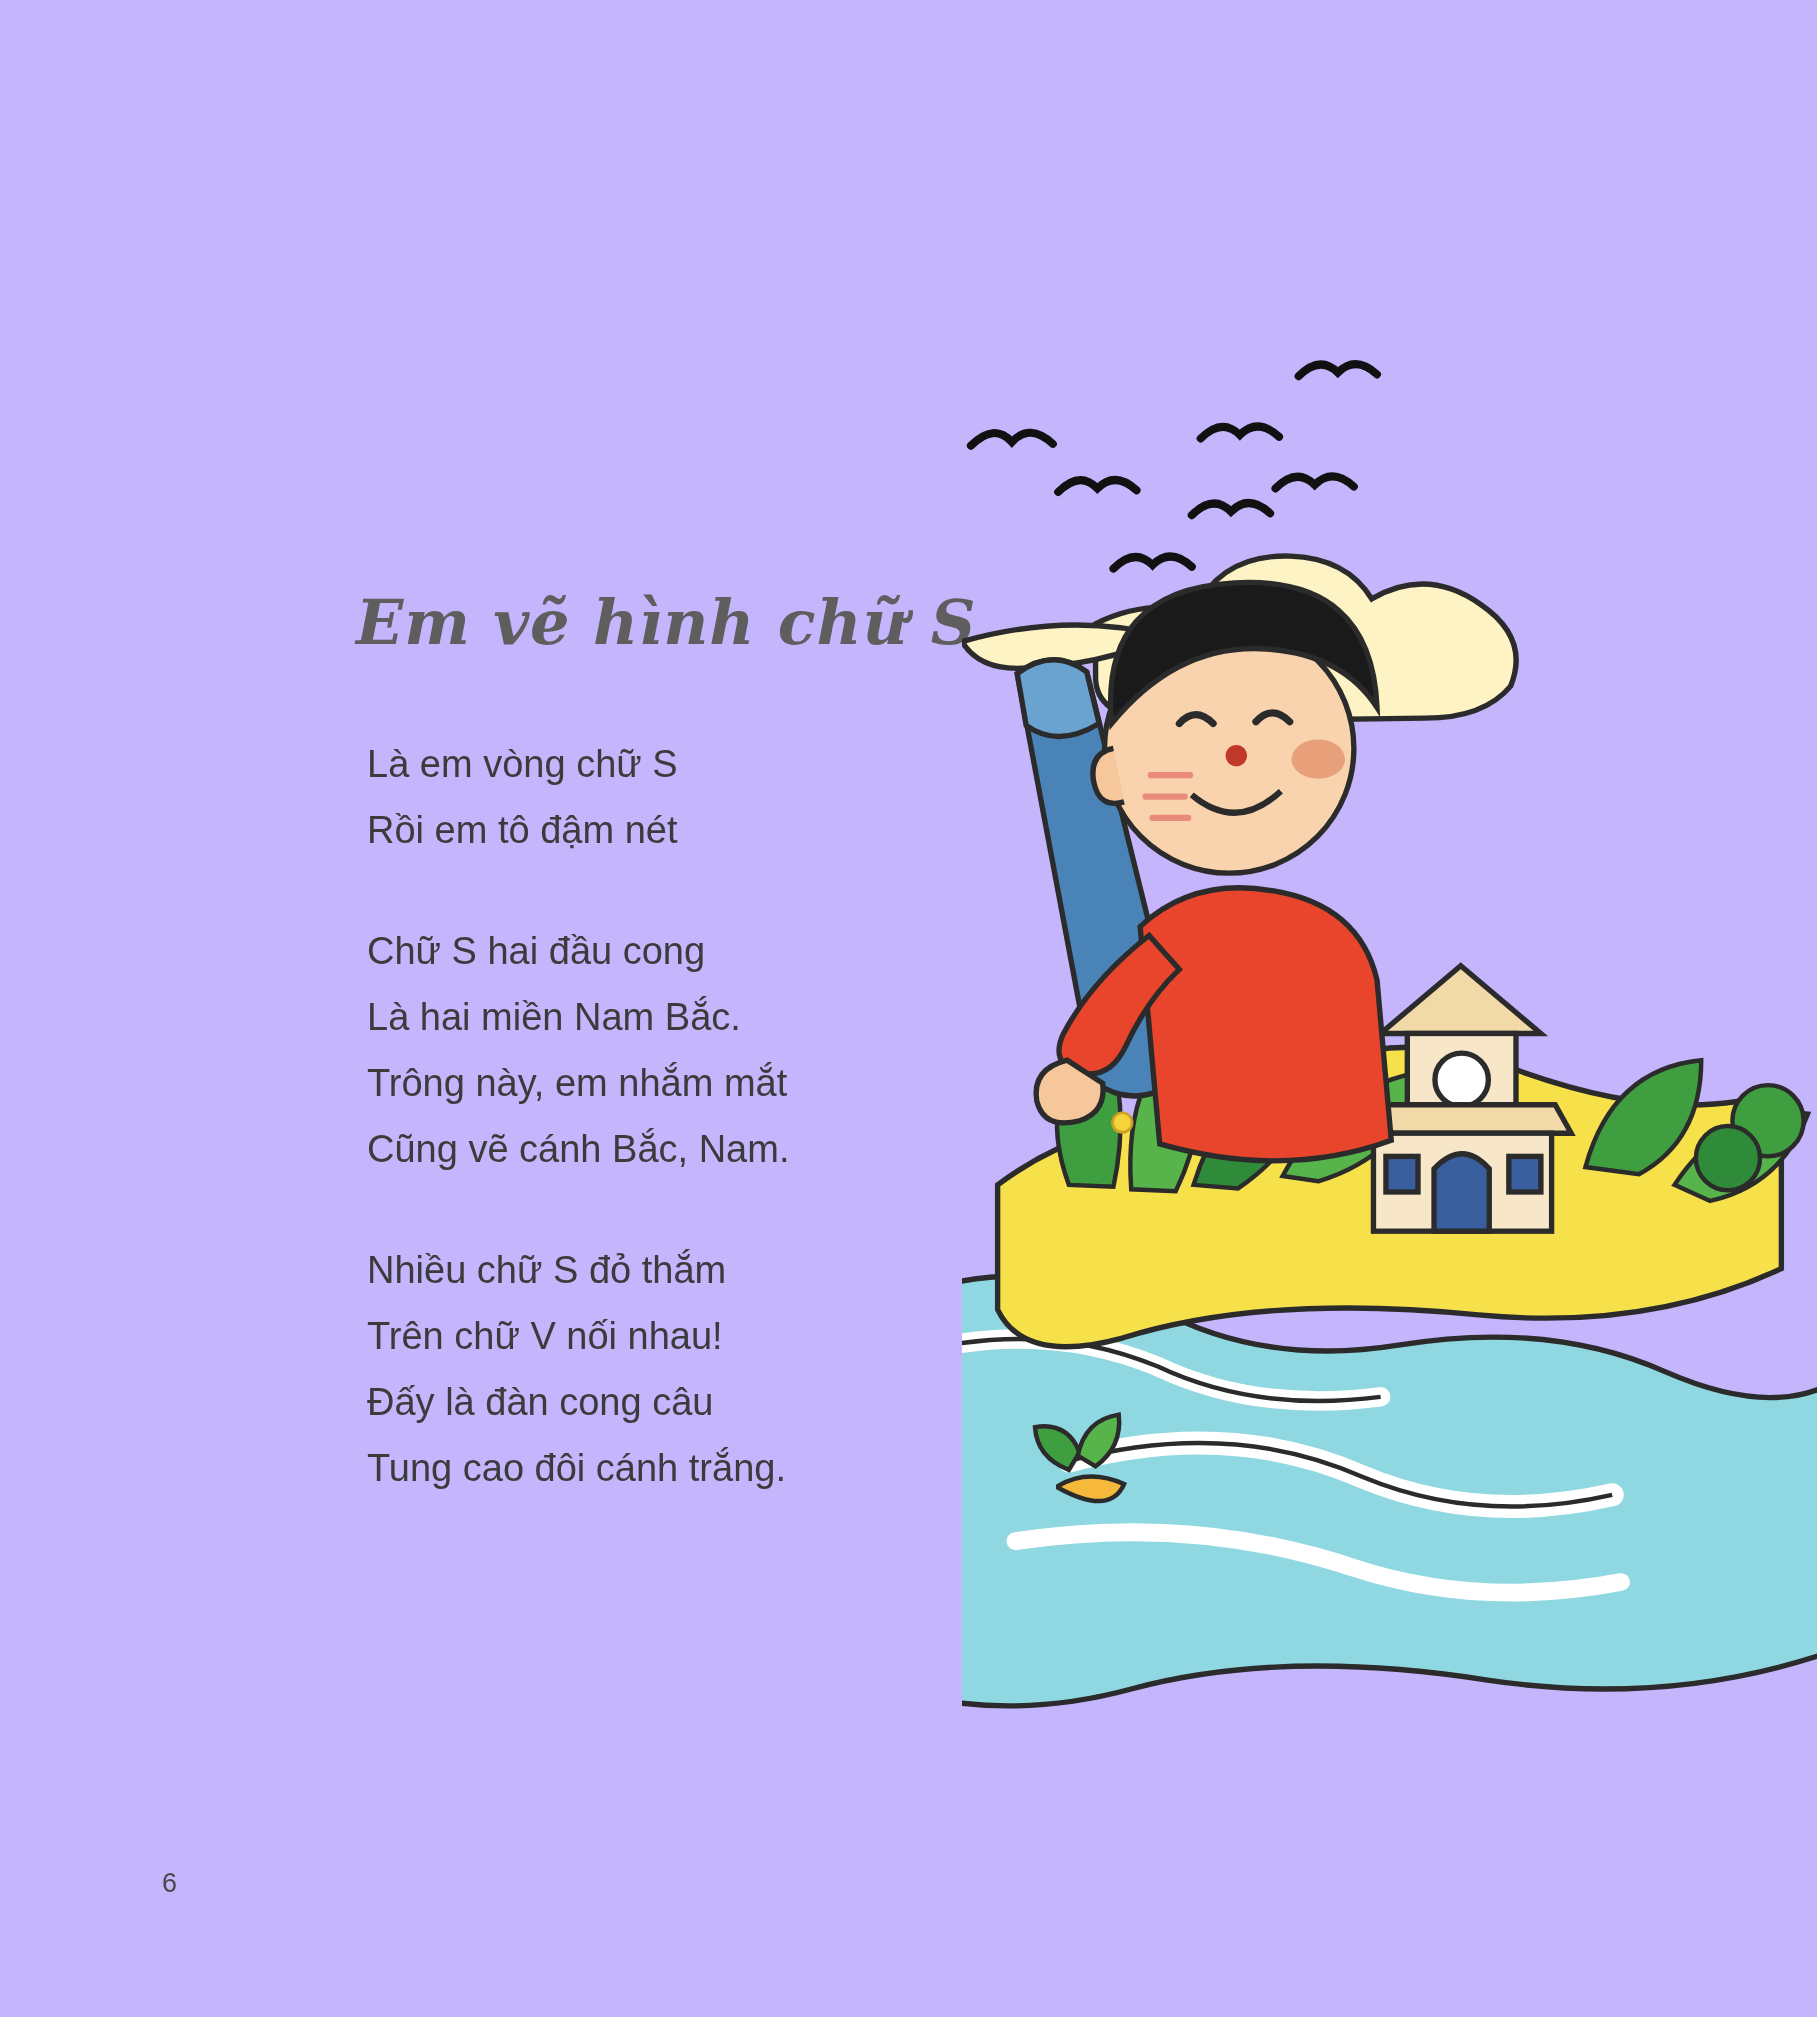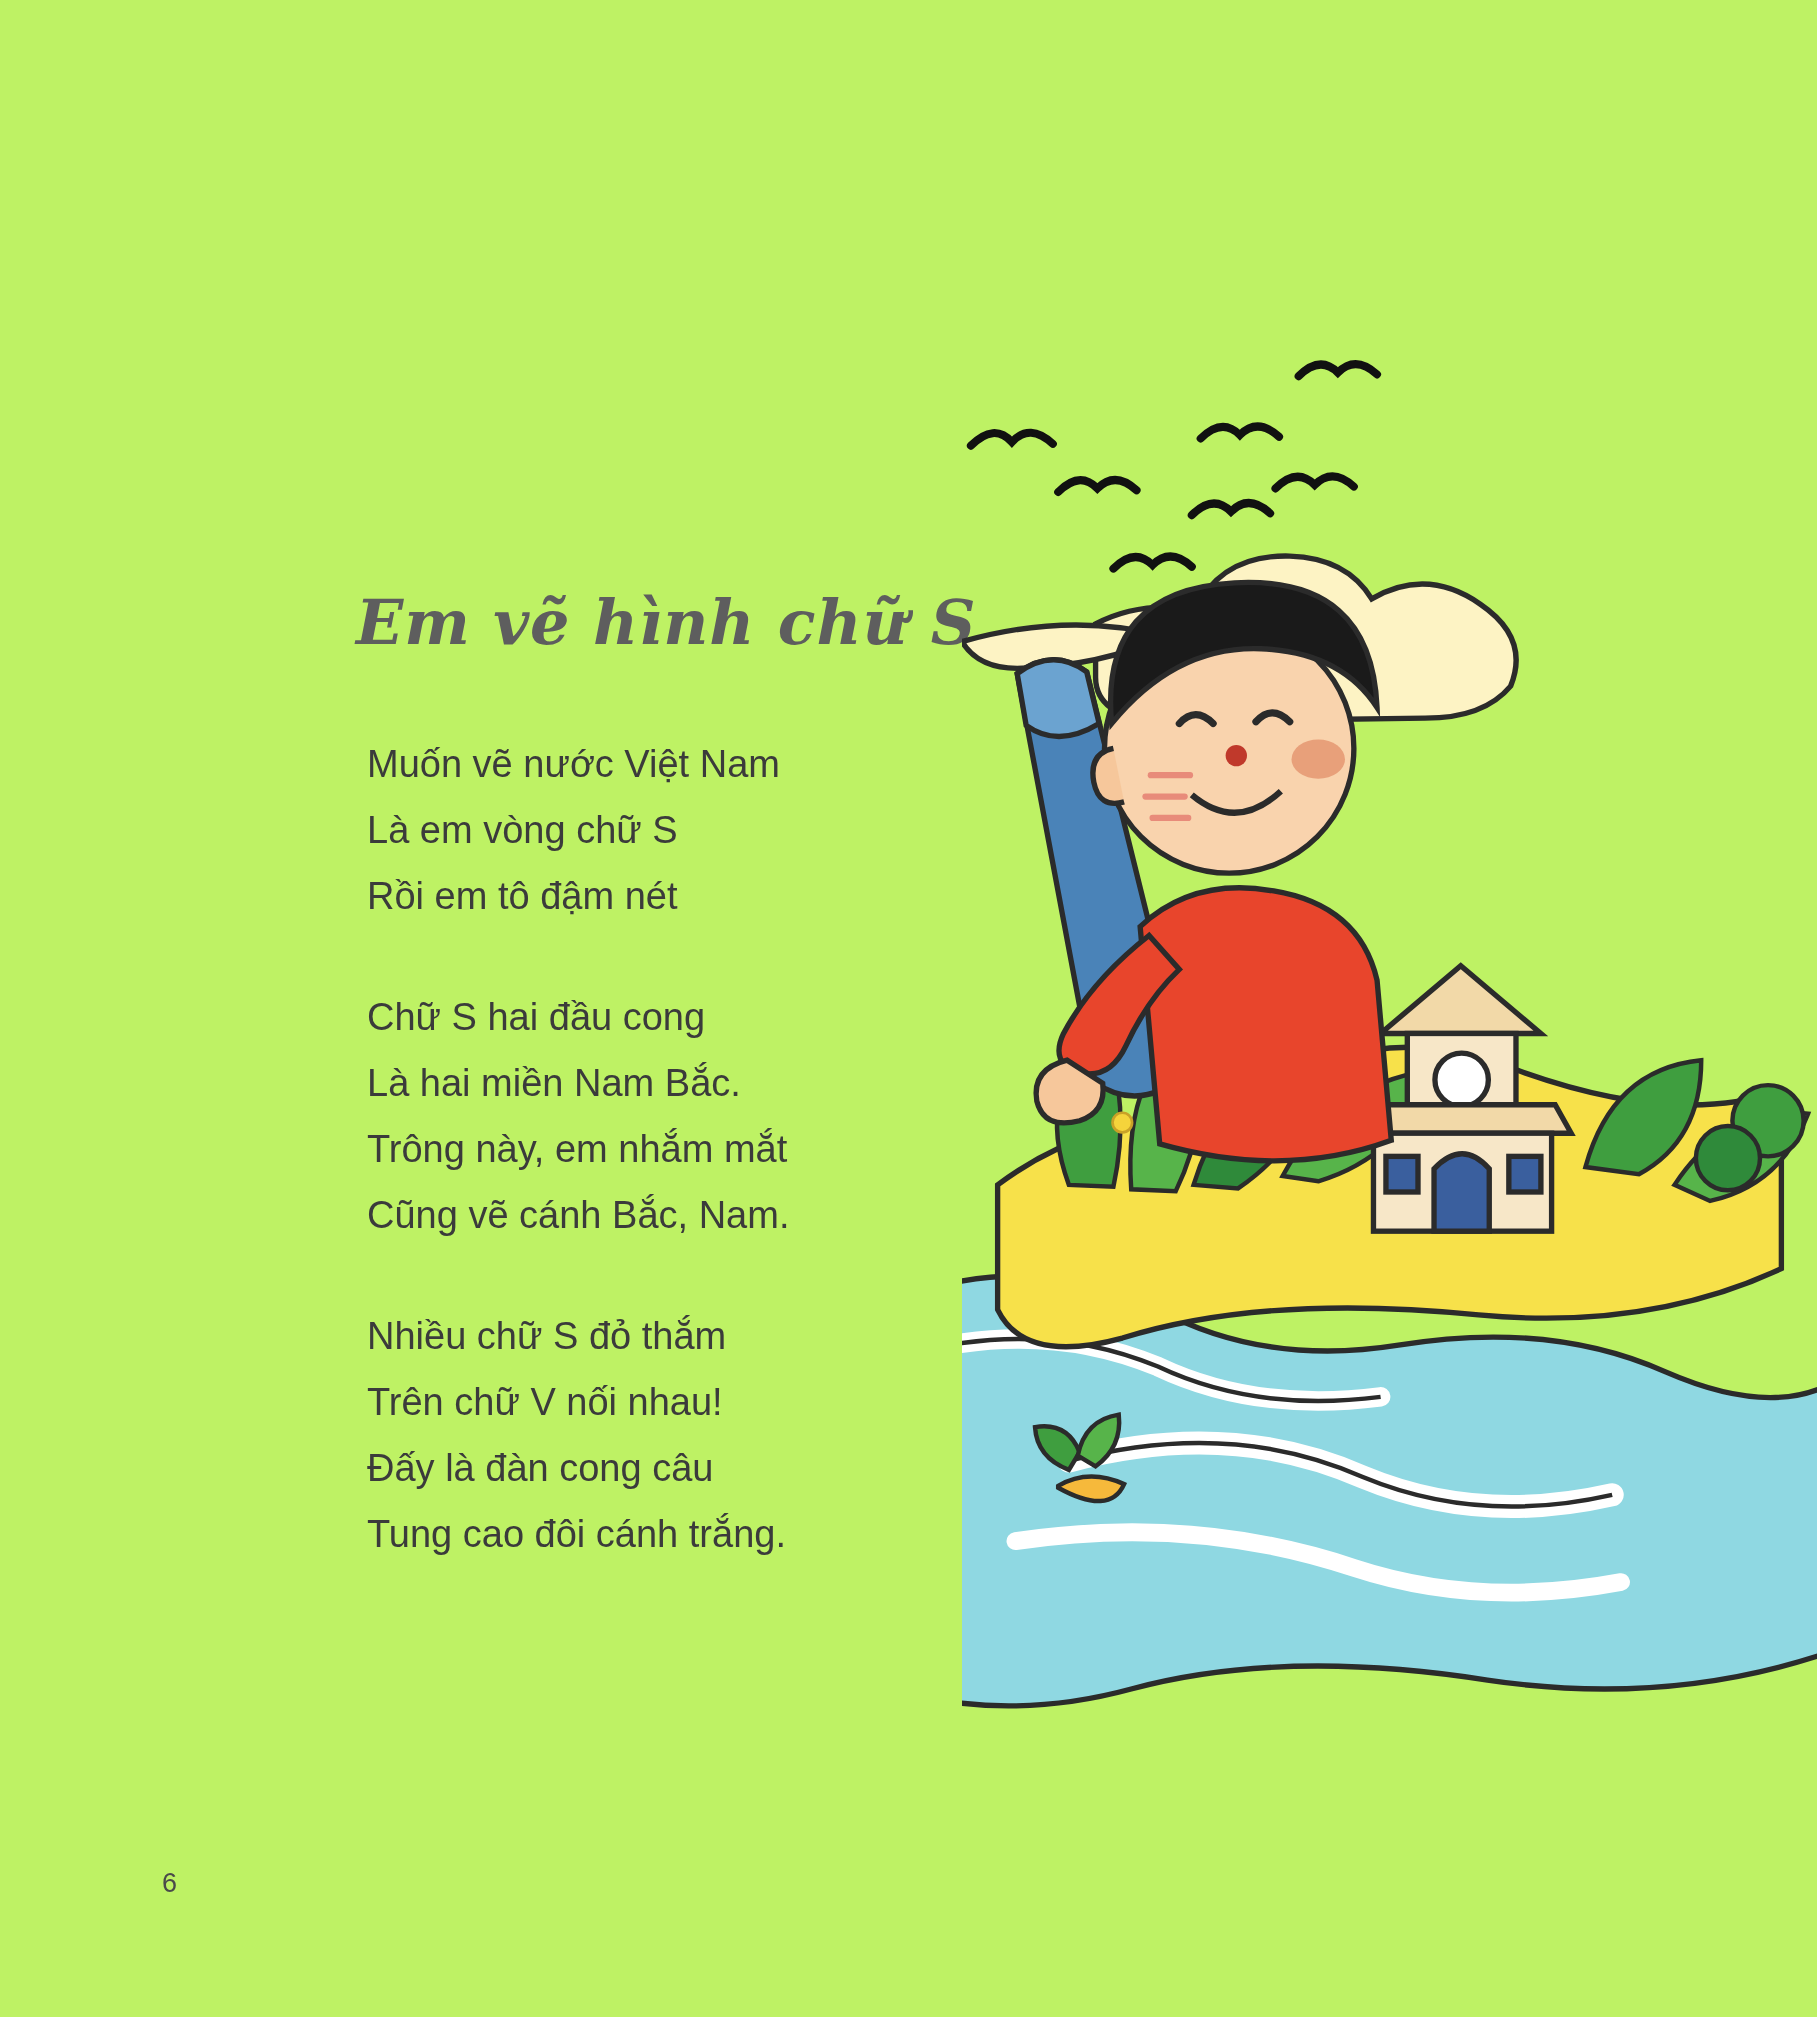--- a/index.html
+++ b/index.html
@@ -11,21 +11,21 @@
     width: 1818px;
     height: 2017px;
     position: relative;
     font-family: "Liberation Sans", sans-serif;
     overflow: hidden;
   }
 
   .page {
     position: absolute;
     inset: 0;
-    background: #bef264;
+    background: #c4b5fd;
   }
 
   
   .poem-title {
     position: absolute;
     left: 356px;
     top: 544px;
     font-family: "DejaVu Serif", serif;
     font-style: italic;
     font-weight: 700;
@@ -77,21 +77,20 @@
 </style>
 </head>
 <body>
 
 <div class="page">
 
   <h1 class="poem-title">Em vẽ hình chữ S</h1>
 
   <div class="stanzas">
     <div class="stanza">
-      <div class="line">Muốn vẽ nước Việt Nam</div>
       <div class="line">Là em vòng chữ S</div>
       <div class="line">Rồi em tô đậm nét</div>
     </div>
     <div class="stanza">
       <div class="line">Chữ S hai đầu cong</div>
       <div class="line">Là hai miền Nam Bắc.</div>
       <div class="line">Trông này, em nhắm mắt</div>
       <div class="line">Cũng vẽ cánh Bắc, Nam.</div>
     </div>
     <div class="stanza">

